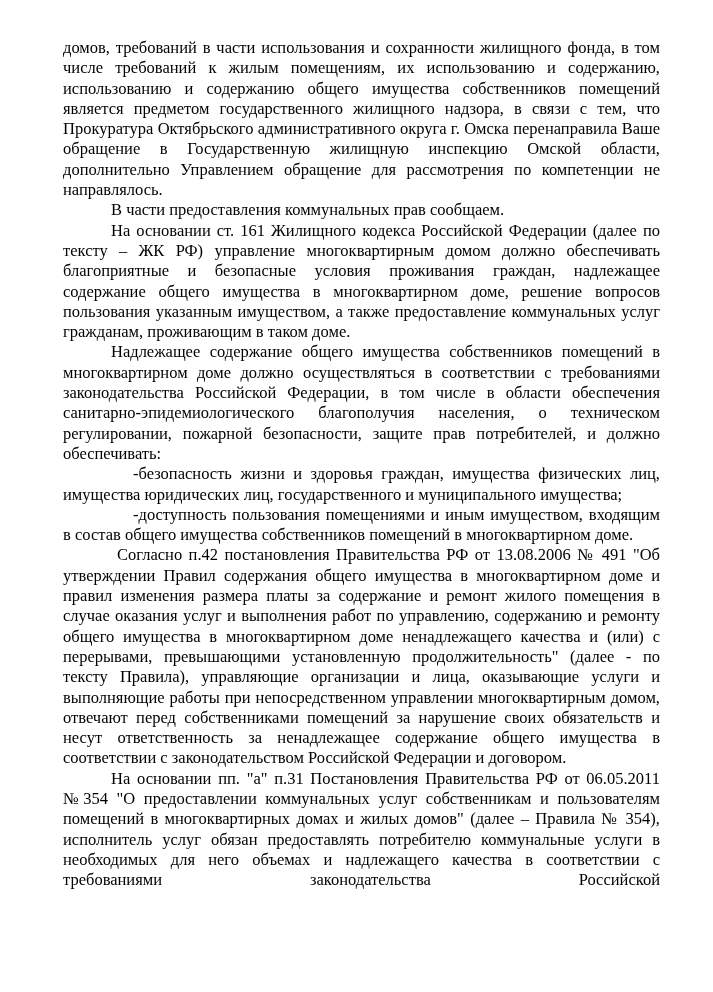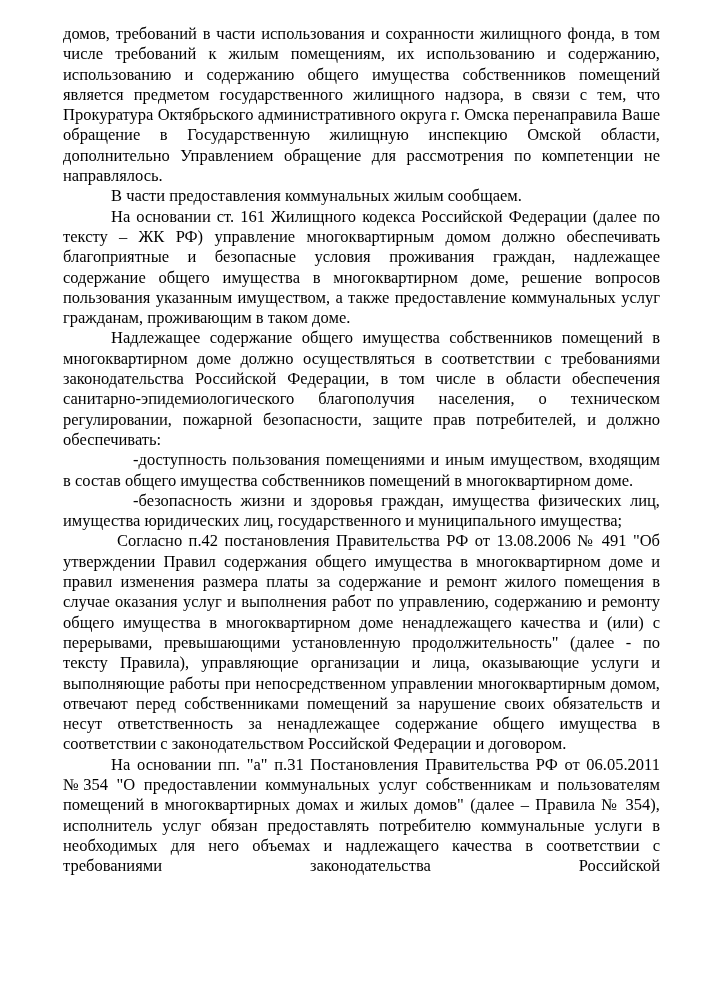--- a/index.html
+++ b/index.html
@@ -9,21 +9,21 @@
   }
   body {
     width: 713px;
     height: 992px;
     overflow: hidden;
   }
   .page {
     box-sizing: border-box;
     width: 713px;
     height: 772px;
-    padding: 24px 53px 0 63px;
+    padding: 38px 53px 0 63px;
     background: #ffffff;
   }
   .doc p {
     margin: 0;
     padding: 0;
     font-family: "Liberation Serif", "DejaVu Serif", serif;
     font-size: 16.5px;
     line-height: 20.3px;
     color: #000000;
     text-align: justify;
@@ -35,21 +35,21 @@
   .p-indent-lg    { text-indent: 54px; }
   .p-list         { text-indent: 70px; }
   .p-cutoff       { text-align-last: justify; }
 </style>
 </head>
 <body>
 
 <div class="page">
   <div class="doc">
     <p class="p-continuation">домов, требований в части использования и сохранности жилищного фонда, в том числе требований к жилым помещениям, их использованию и содержанию, использованию и содержанию общего имущества собственников помещений является предметом государственного жилищного надзора, в связи с тем, что Прокуратура Октябрьского административного округа г. Омска перенаправила Ваше обращение в Государственную жилищную инспекцию Омской области, дополнительно Управлением обращение для рассмотрения по компетенции не направлялось.</p>
-    <p class="p-indent">В части предоставления коммунальных жилым сообщаем.</p>
+    <p class="p-indent">В части предоставления коммунальных прав сообщаем.</p>
     <p class="p-indent">На основании ст. 161 Жилищного кодекса Российской Федерации (далее по тексту – ЖК РФ) управление многоквартирным домом должно обеспечивать благоприятные и безопасные условия проживания граждан, надлежащее содержание общего имущества в многоквартирном доме, решение вопросов пользования указанным имуществом, а также предоставление коммунальных услуг гражданам, проживающим в таком доме.</p>
     <p class="p-indent">Надлежащее содержание общего имущества собственников помещений в многоквартирном доме должно осуществляться в соответствии с требованиями законодательства Российской Федерации, в том числе в области обеспечения санитарно-эпидемиологического благополучия населения, о техническом регулировании, пожарной безопасности, защите прав потребителей, и должно обеспечивать:</p>
+    <p class="p-list">-безопасность жизни и здоровья граждан, имущества физических лиц, имущества юридических лиц, государственного и муниципального имущества;</p>
     <p class="p-list">-доступность пользования помещениями и иным имуществом, входящим в состав общего имущества собственников помещений в многоквартирном доме.</p>
-    <p class="p-list">-безопасность жизни и здоровья граждан, имущества физических лиц, имущества юридических лиц, государственного и муниципального имущества;</p>
     <p class="p-indent-lg">Согласно п.42 постановления Правительства РФ от 13.08.2006 № 491 "Об утверждении Правил содержания общего имущества в многоквартирном доме и правил изменения размера платы за содержание и ремонт жилого помещения в случае оказания услуг и выполнения работ по управлению, содержанию и ремонту общего имущества в многоквартирном доме ненадлежащего качества и (или) с перерывами, превышающими установленную продолжительность" (далее - по тексту Правила), управляющие организации и лица, оказывающие услуги и выполняющие работы при непосредственном управлении многоквартирным домом, отвечают перед собственниками помещений за нарушение своих обязательств и несут ответственность за ненадлежащее содержание общего имущества в соответствии с законодательством Российской Федерации и договором.</p>
     <p class="p-indent p-cutoff">На основании пп. "а" п.31 Постановления Правительства РФ от 06.05.2011 №354 "О предоставлении коммунальных услуг собственникам и пользователям помещений в многоквартирных домах и жилых домов" (далее – Правила № 354), исполнитель услуг обязан предоставлять потребителю коммунальные услуги в необходимых для него объемах и надлежащего качества в соответствии с требованиями законодательства Российской</p>
   </div>
 </div>
 
 </body></html>

